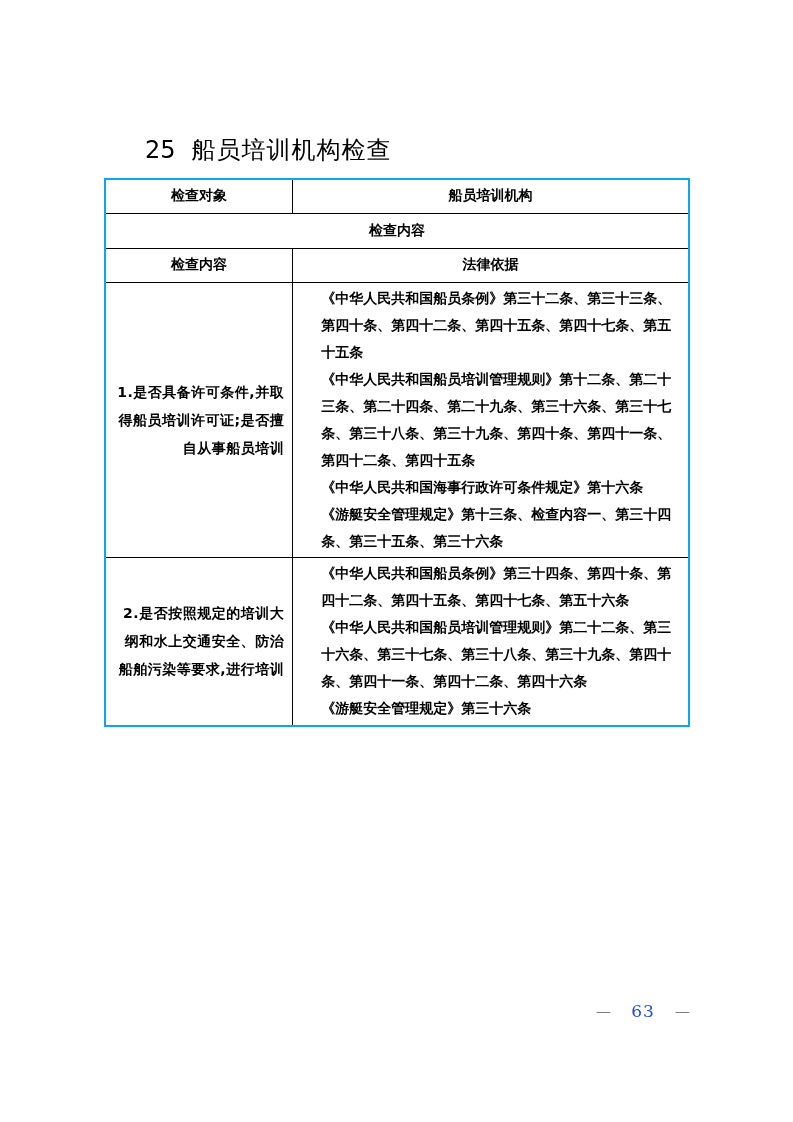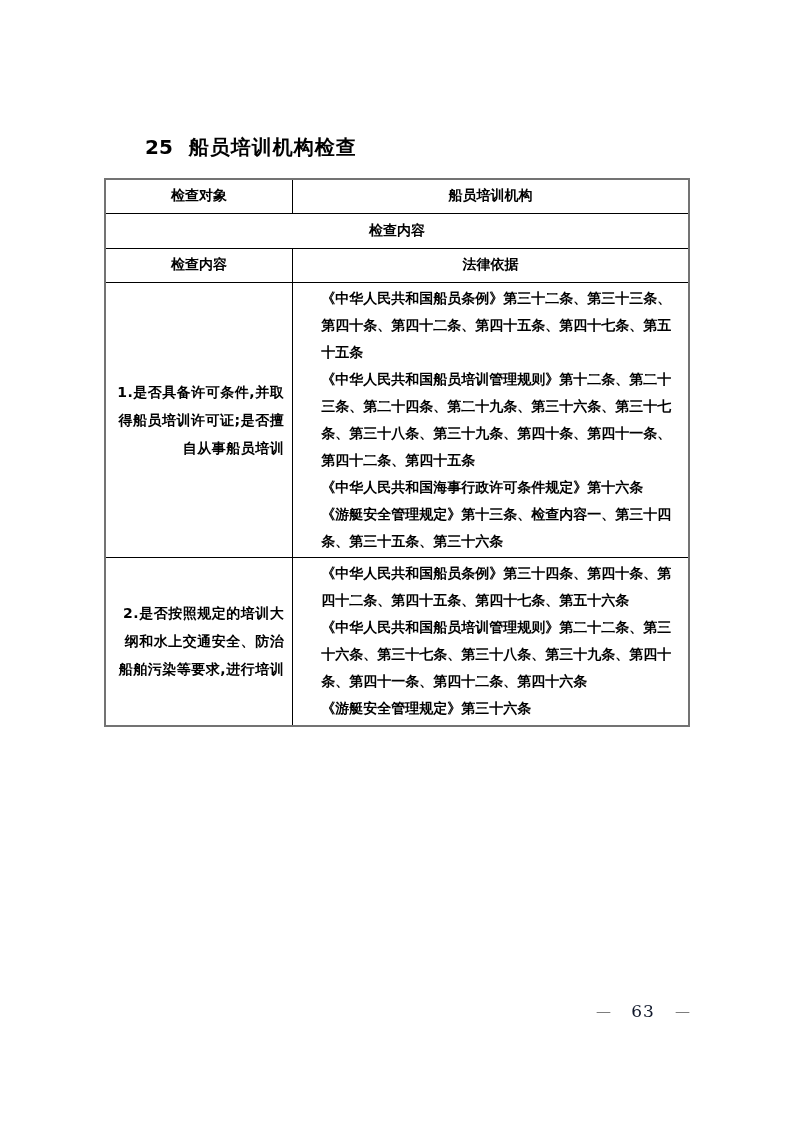--- a/index.html
+++ b/index.html
@@ -14,37 +14,37 @@
     margin: 0 auto;
     background: #ffffff;
     font-family: "DejaVu Sans", "Liberation Sans", sans-serif;
     color: #000000;
     overflow: hidden;
   }
   .doc-title {
     position: absolute;
     left: 145px;
     top: 134px;
-    font-size: 20px;
-    font-weight: bold;
+    font-size: 24px;
+    font-weight: normal;
     letter-spacing: 1px;
     white-space: nowrap;
   }
   .doc-title .sec-num {
     margin-right: 16px;
     letter-spacing: 0;
   }
   table.inspect-table {
     position: absolute;
     left: 104px;
     top: 178px;
     width: 586px;
     border-collapse: collapse;
     table-layout: fixed;
-    border: 2px solid #737373;
+    border: 2px solid #0ea5e9;
   }
   table.inspect-table td {
     border: 1px solid #000;
     font-size: 14px;
     font-weight: bold;
     vertical-align: middle;
     padding: 2px 8px;
     overflow: hidden;
   }
   .col-left  { width: 187px; }
@@ -84,21 +84,21 @@
     align-items: center;
     justify-content: space-between;
     font-family: "DejaVu Serif", "Liberation Serif", serif;
     font-size: 17px;
   }
   .page-footer .dash {
     color: #7a7a7a;
     font-size: 15px;
   }
   .page-footer .num {
-    color: #0f172a;
+    color: #1d4ed8;
     letter-spacing: 1px;
   }
 </style>
 </head>
 <body>
 
 <div class="page">
 
   <div class="doc-title">
     <span class="sec-num">25</span><span>船员培训机构检查</span>

